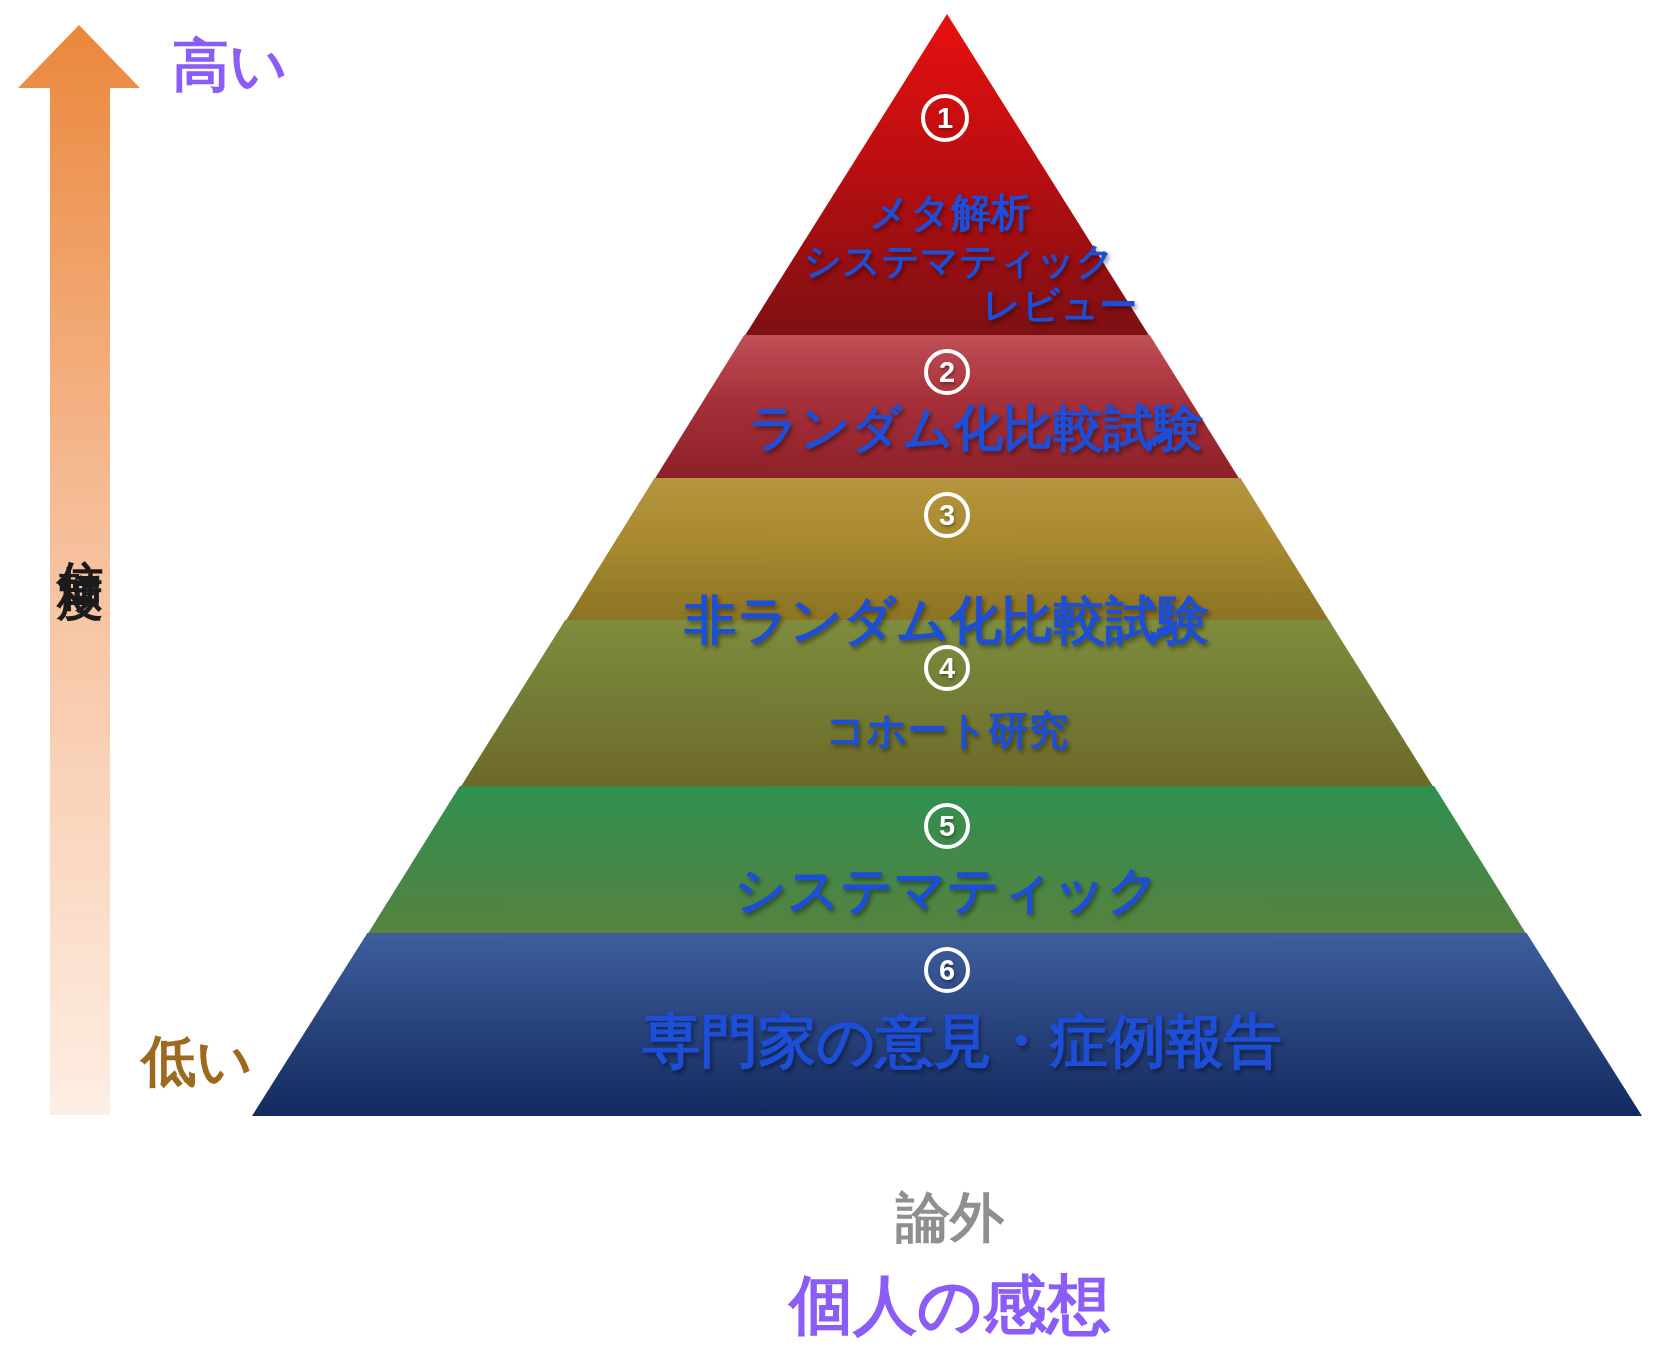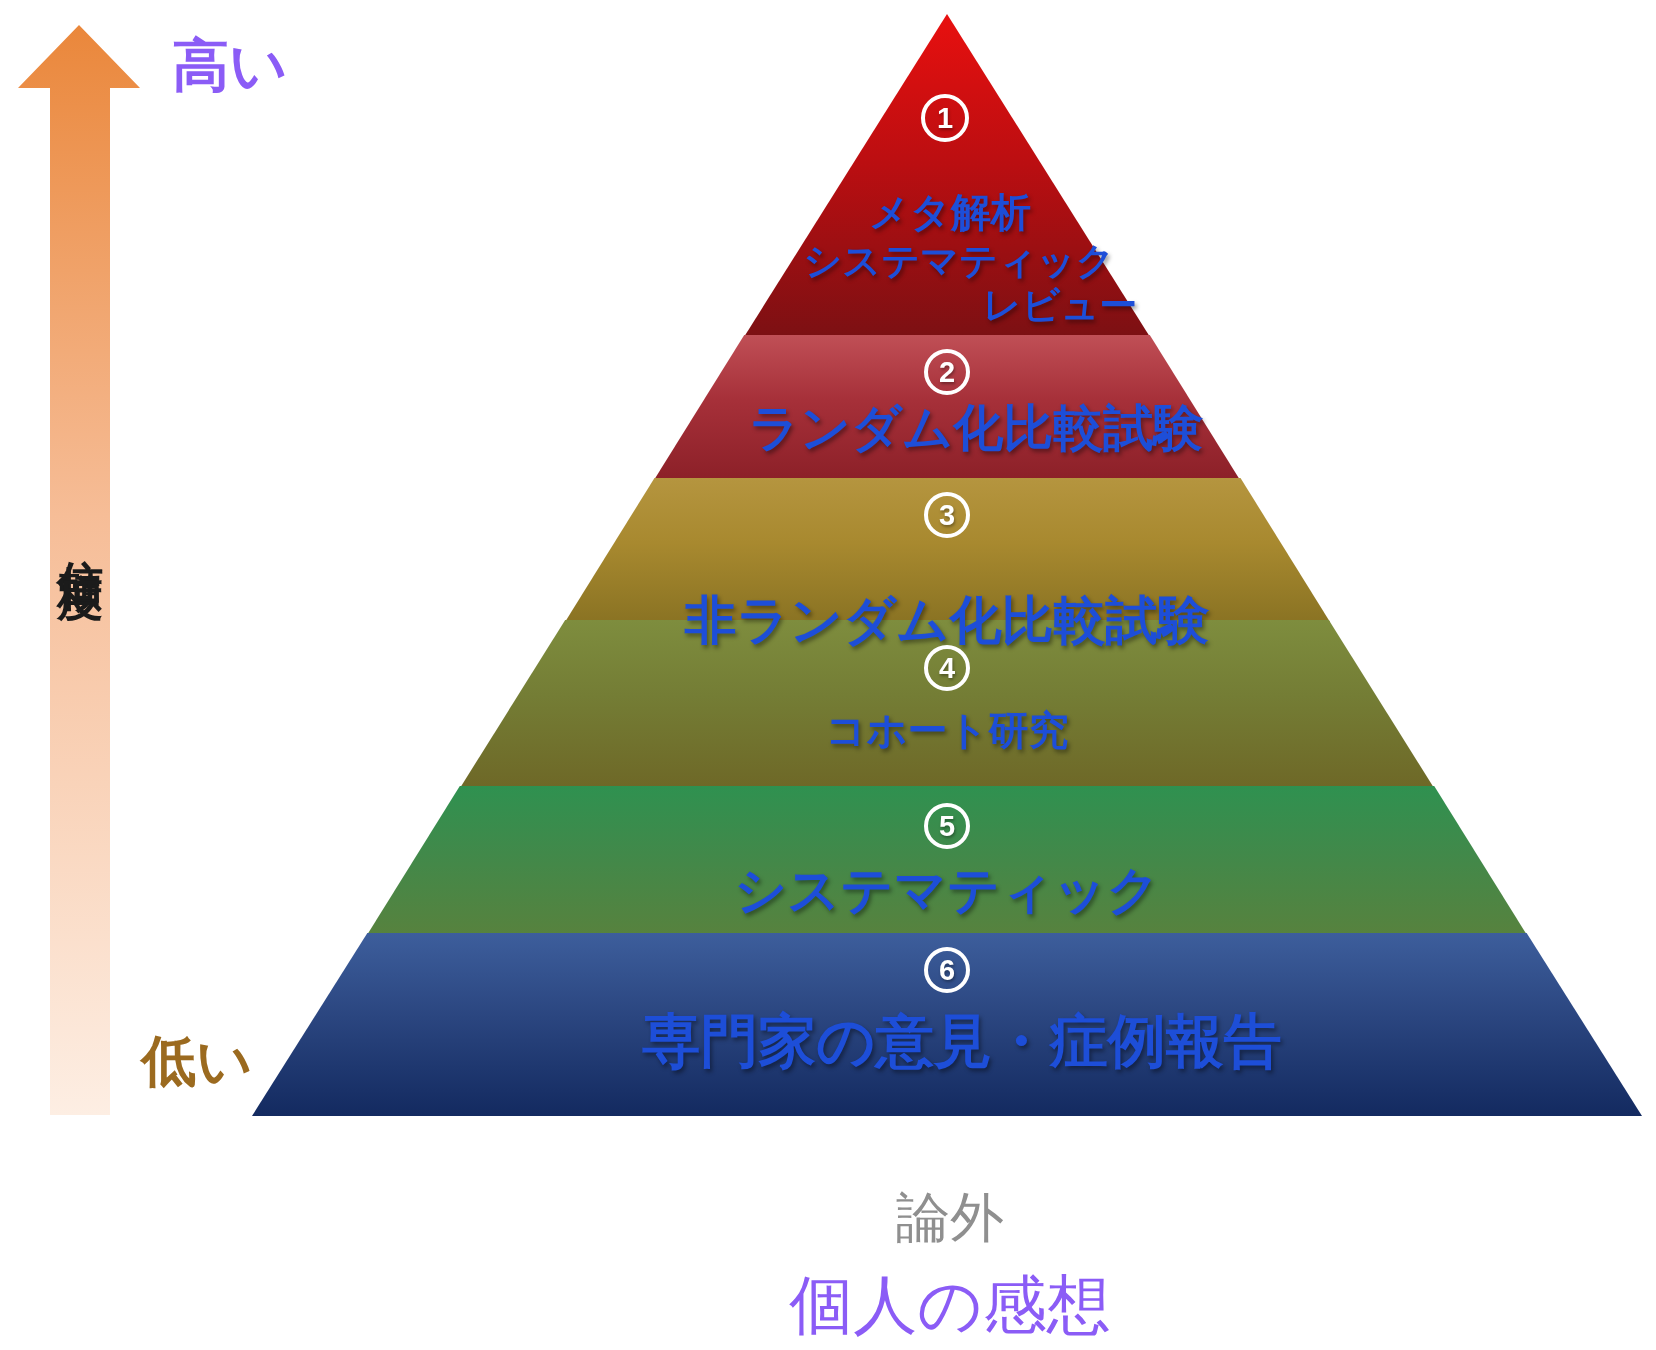--- a/index.html
+++ b/index.html
@@ -48,21 +48,21 @@
     text-shadow:1px 2px 3px rgba(0,0,0,.35);
   }
   .band-label{
     position:absolute;transform:translate(-50%,-50%);
     color:#1d4ed8;font-weight:bold;white-space:nowrap;
     text-shadow:2px 3px 4px rgba(0,0,0,.4);
   }
   
   .footer-text{
     position:absolute;transform:translate(-50%,-50%);
-    font-weight:normal;white-space:nowrap;text-align:center;
+    font-weight:bold;white-space:nowrap;text-align:center;
   }
   #footer-out{left:950px;top:1218px;font-size:54px;}
   #footer-personal{left:950px;top:1305px;font-size:64px;}
 </style>
 </head>
 <body>
 
 <div id="arrow" class="abs" style="background: linear-gradient(rgb(234, 135, 59) 0%, rgb(246, 189, 151) 45%, rgb(253, 238, 227) 100%);"></div>
 <div id="axis-high" class="abs axis-word" style="color: #8b5cf6;">高い</div>
 <div id="axis-label" class="abs">信頼度</div>

